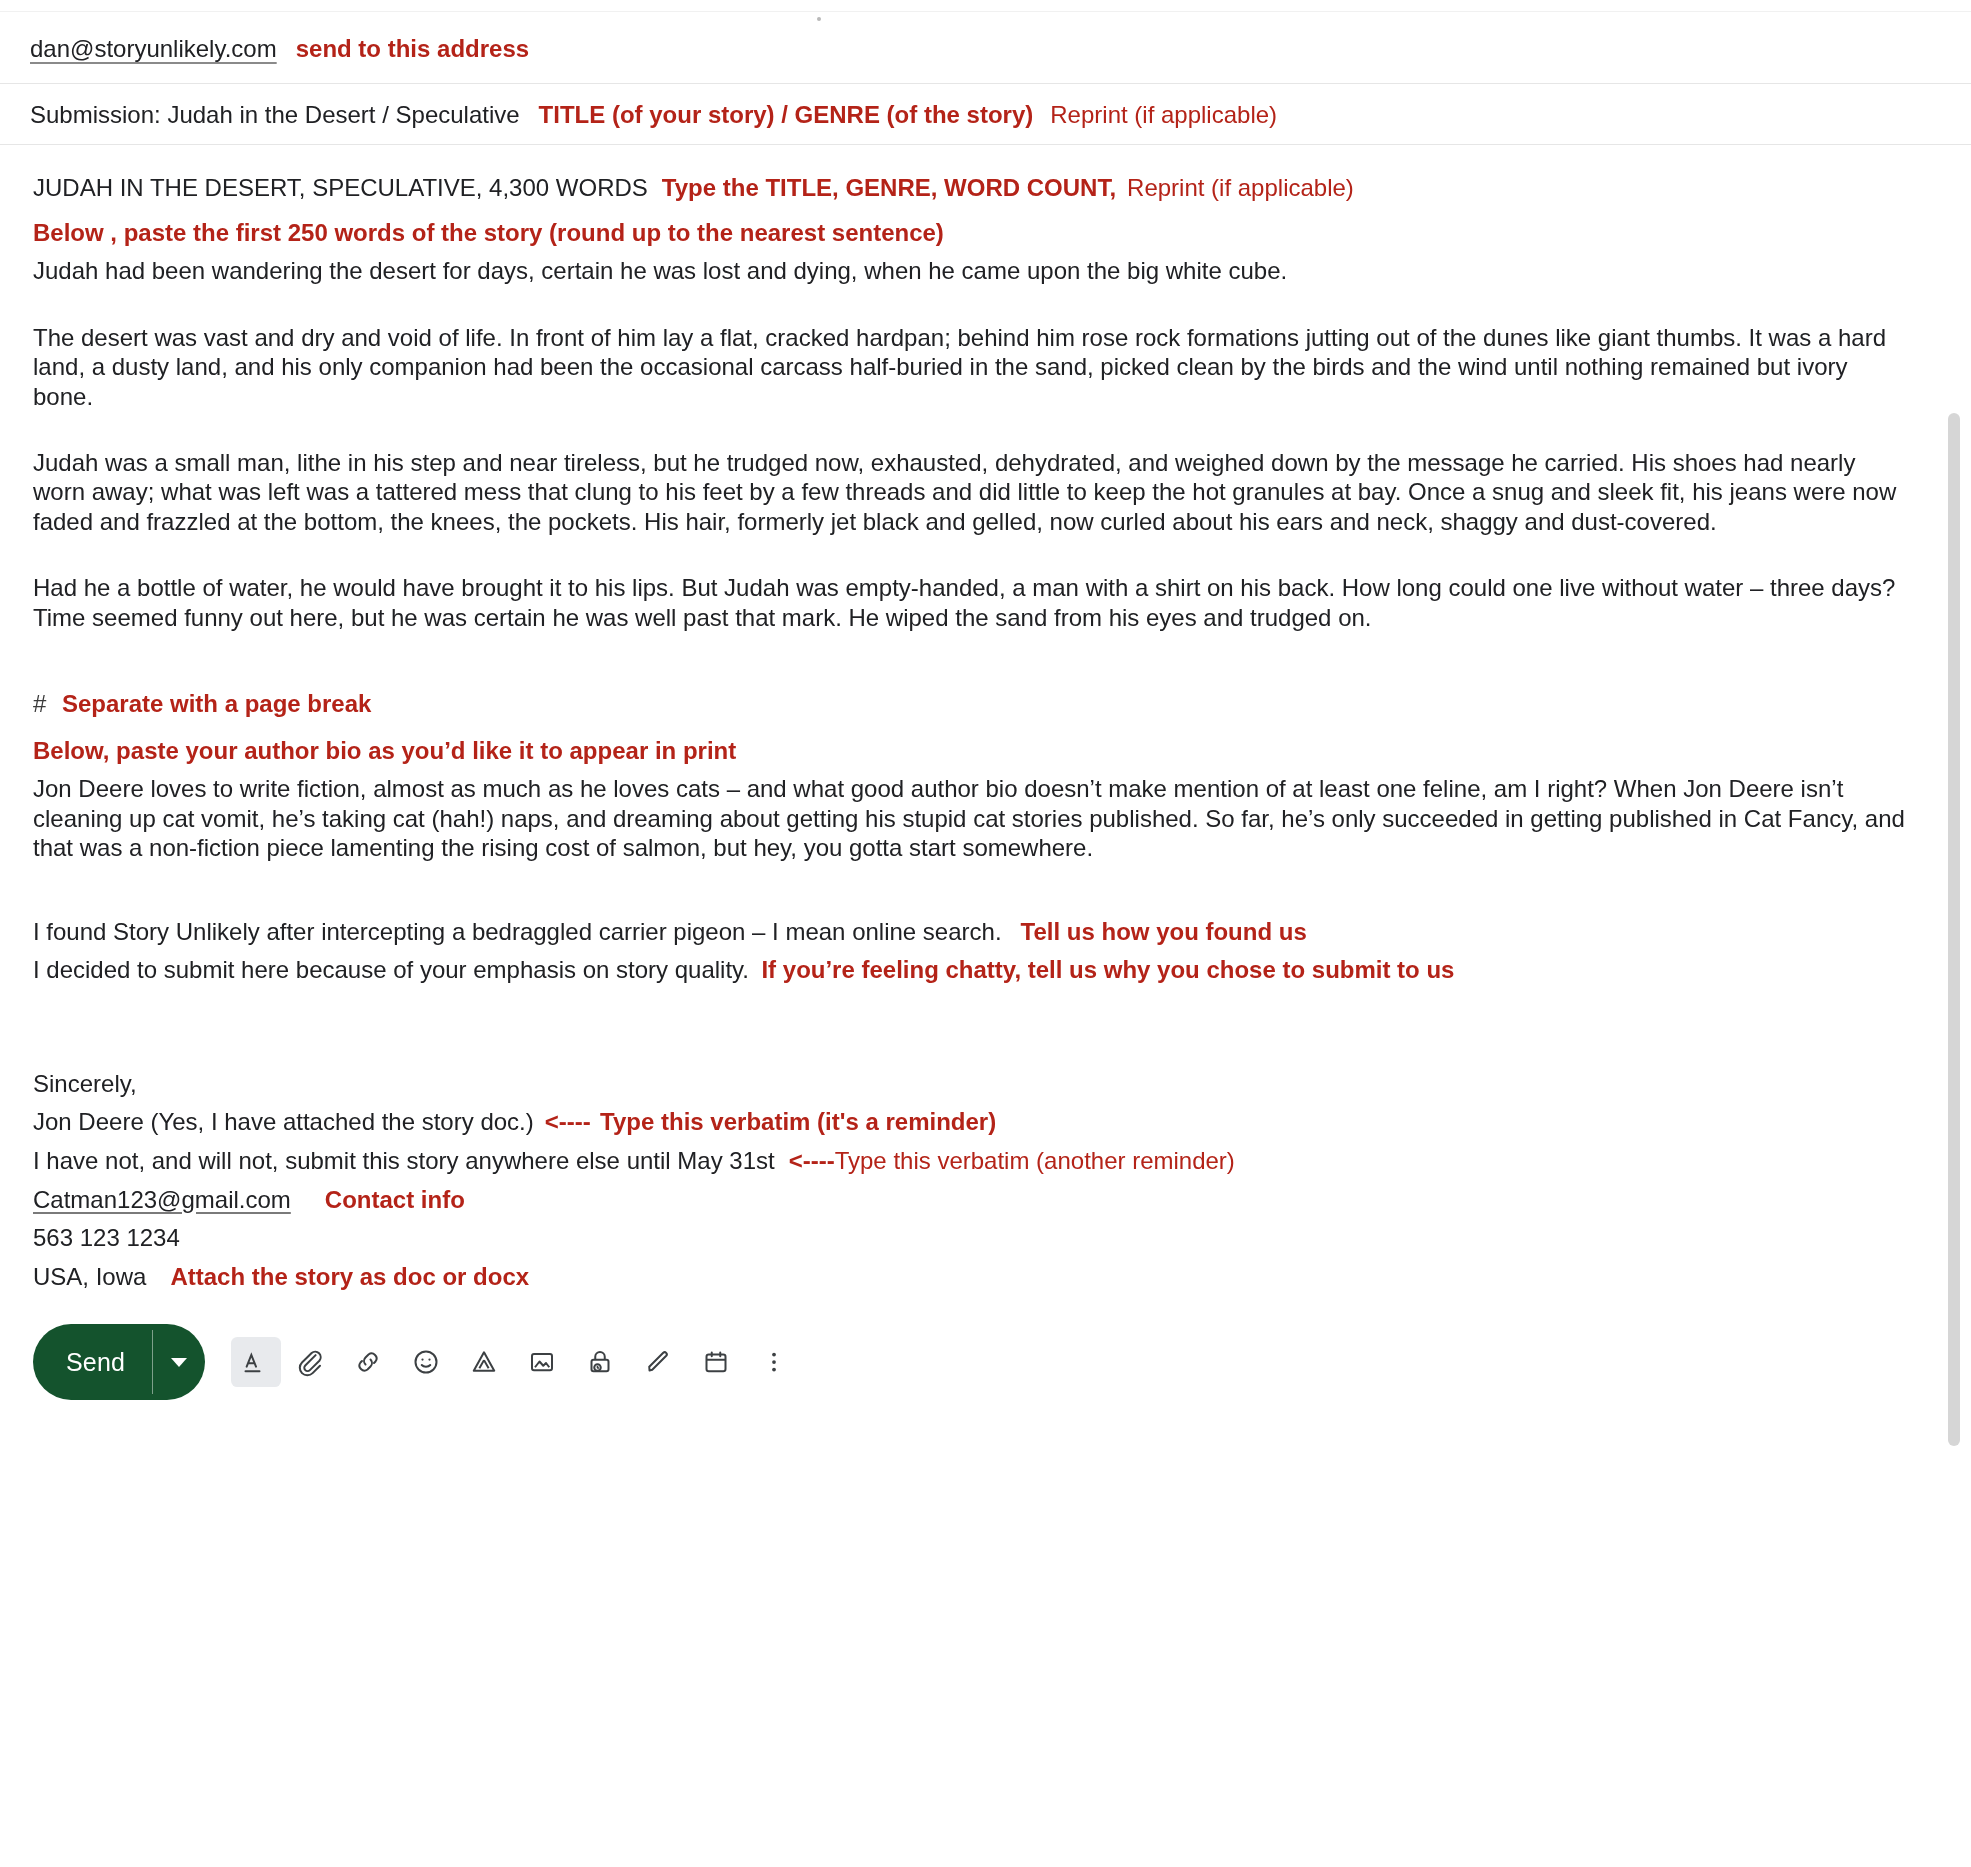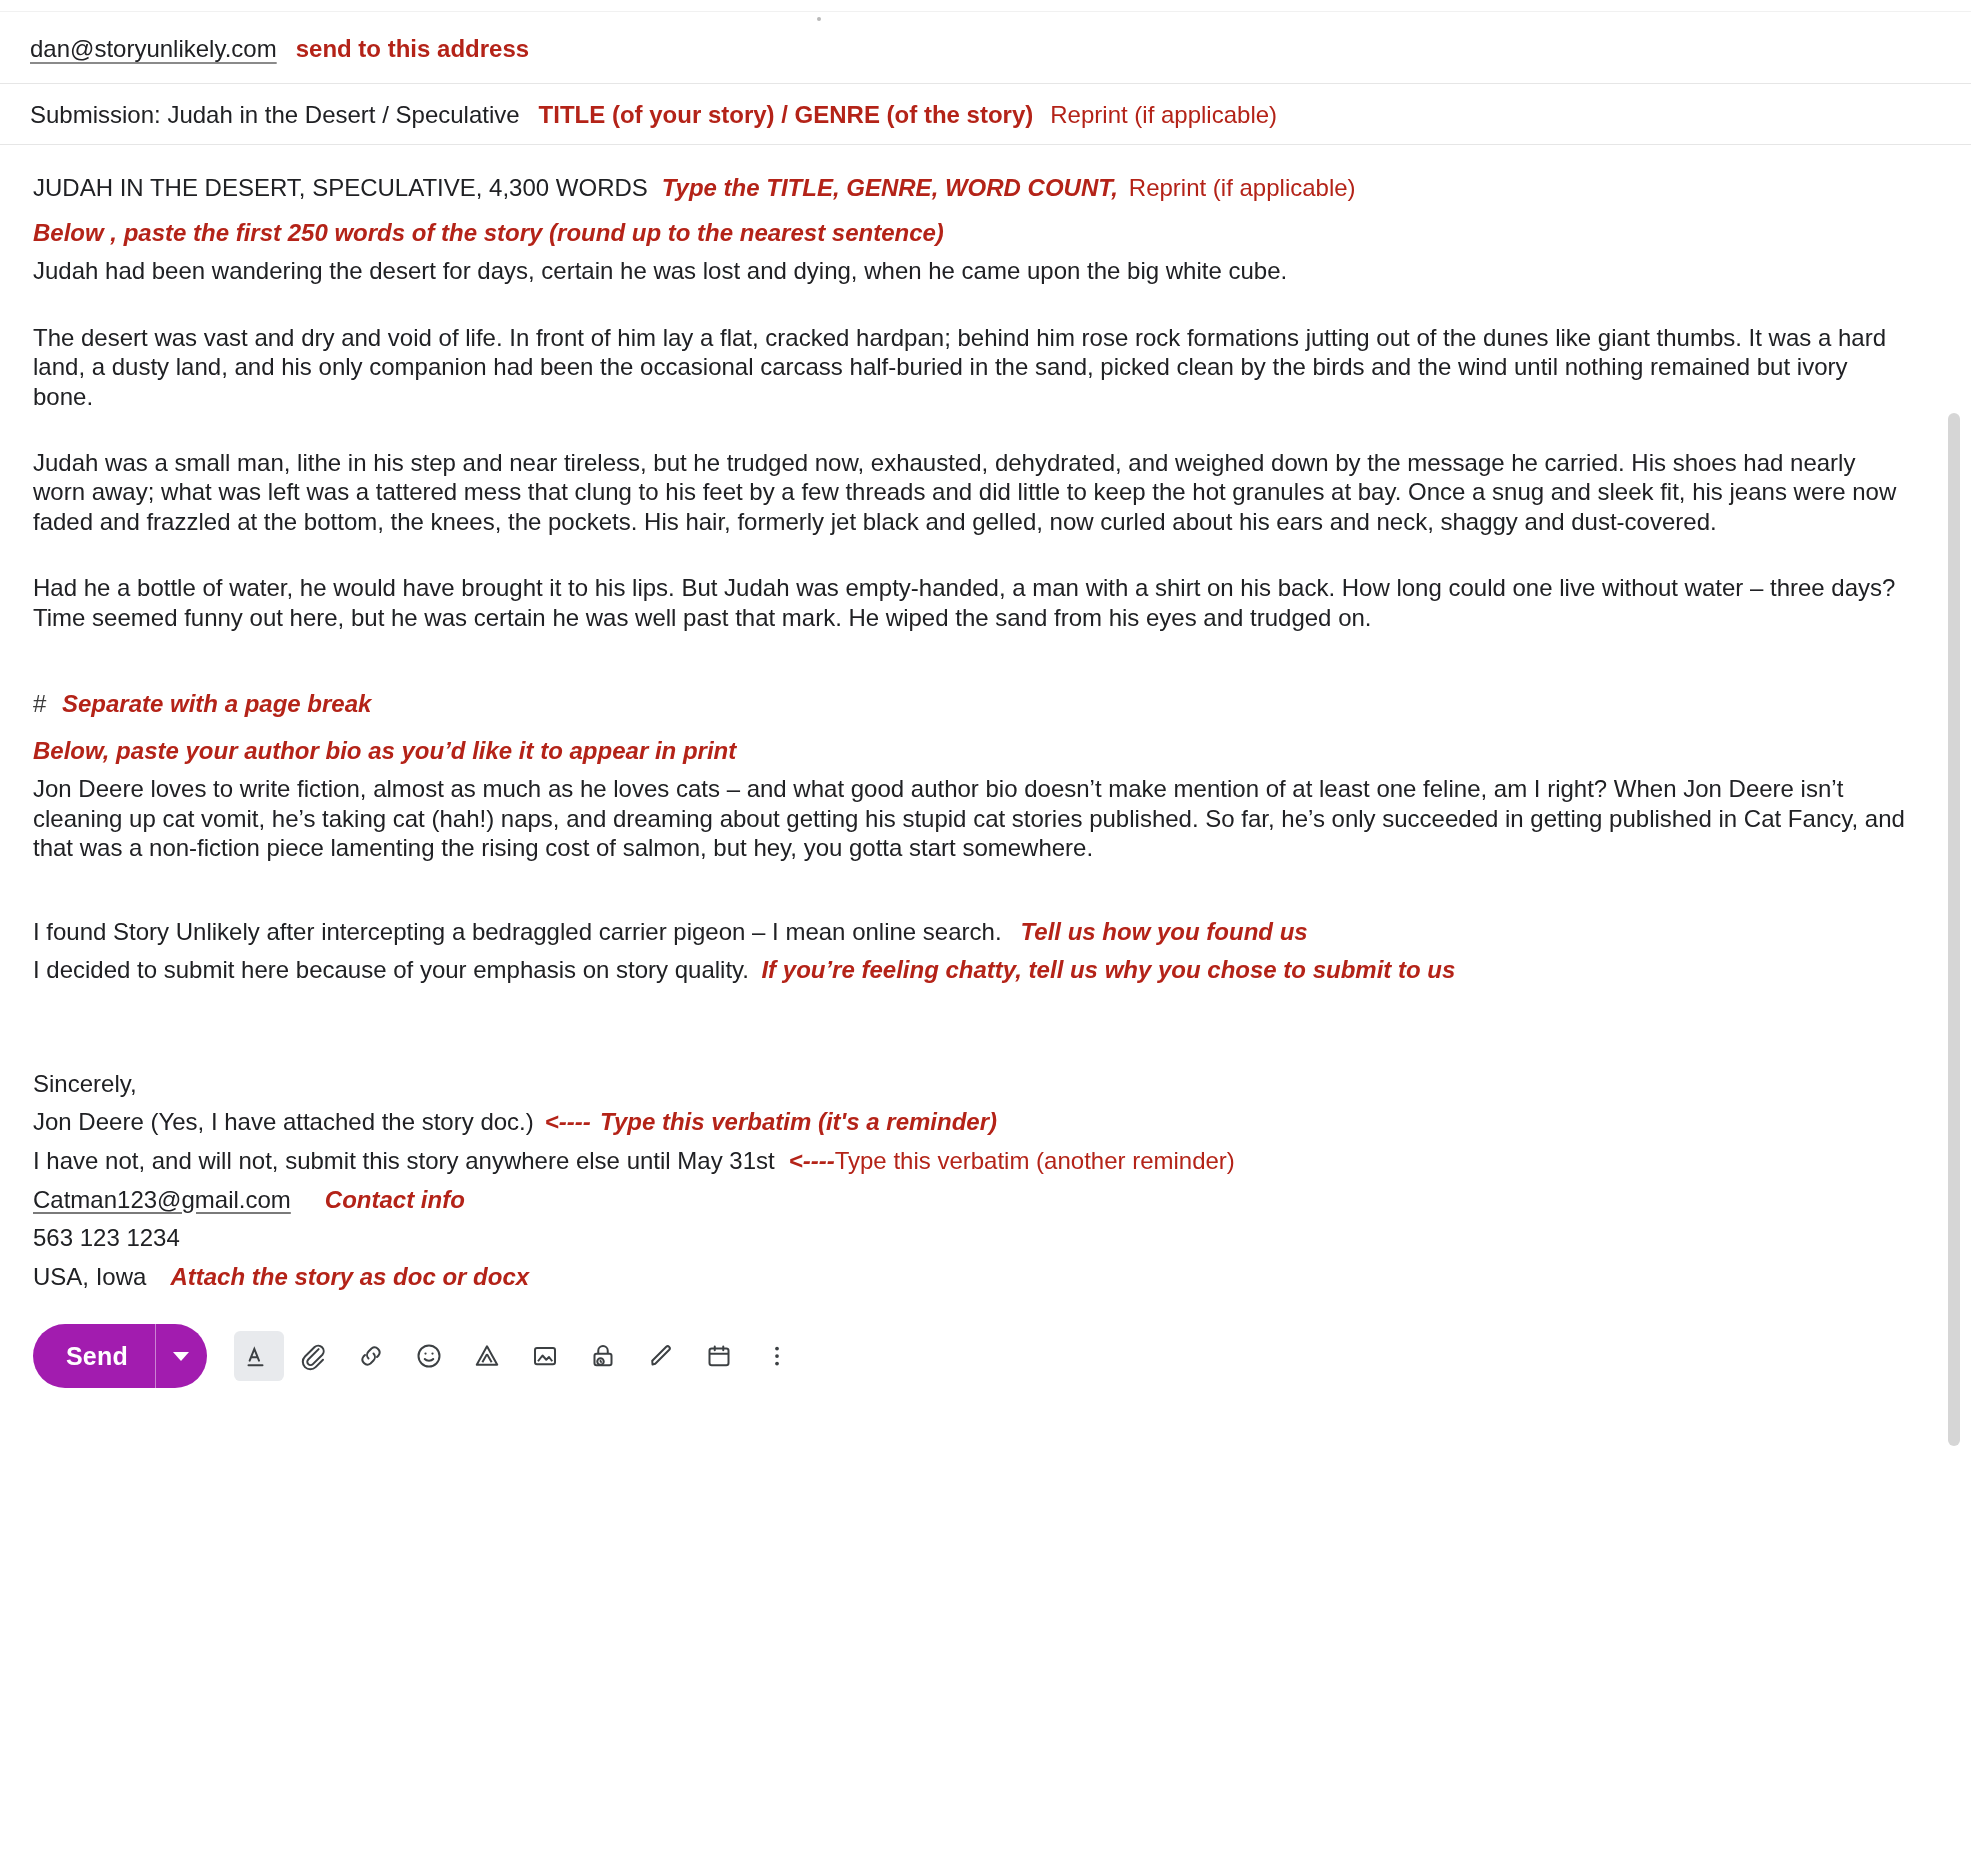--- a/index.html
+++ b/index.html
@@ -72,21 +72,20 @@
     margin: 0;
     padding: 4.7px 0 4.7px 0;
     max-width: 1873px;
   }
   .blank {
     height: 28px;
   }
   .red-note {
     color: #b42318;
     font-weight: bold;
-    font-style: italic;
   }
   .red-thin {
     color: #b42318;
     font-weight: normal;
   }
   .hash {
     color: #3b3b3b;
     font-weight: normal;
   }
   .link {
@@ -106,26 +105,26 @@
   }
   .toolbar {
     display: flex;
     align-items: center;
     gap: 0;
     padding: 20.3px 34px 26.6px 33px;
   }
   .send-btn {
     display: flex;
     align-items: center;
-    background: #a21caf;
+    background: #14532d;
     color: #ffffff;
     border-radius: 78px;
-    height: 64px;
+    height: 76px;
     font-size: 25px;
-    font-weight: bold;
+    font-weight: normal;
     cursor: pointer;
     user-select: none;
     overflow: hidden;
   }
   .send-label {
     padding: 0 26.6px 0 33px;
     letter-spacing: 0.2px;
   }
   .send-div {
     width: 0.8px;

